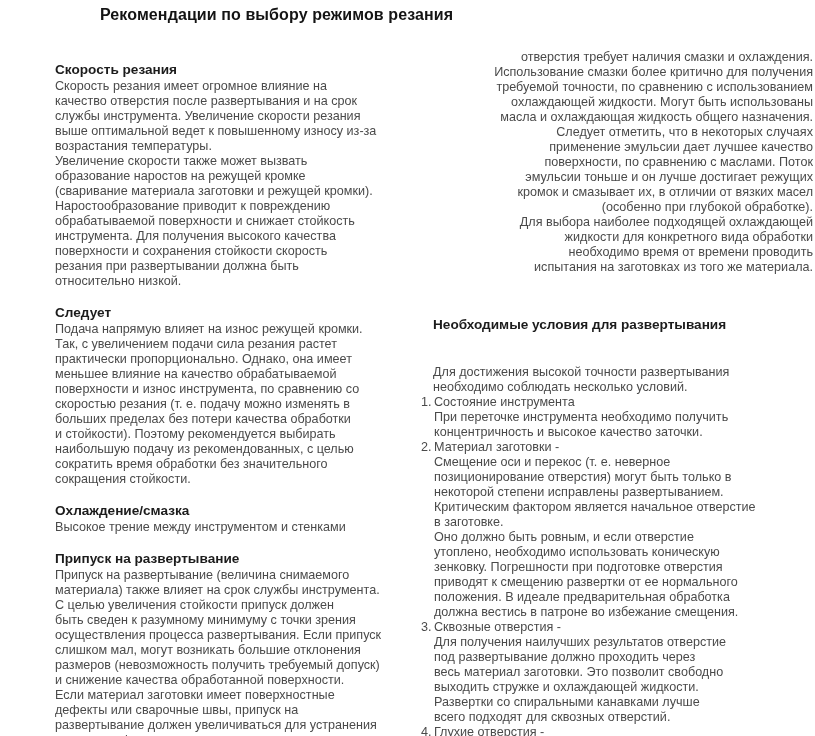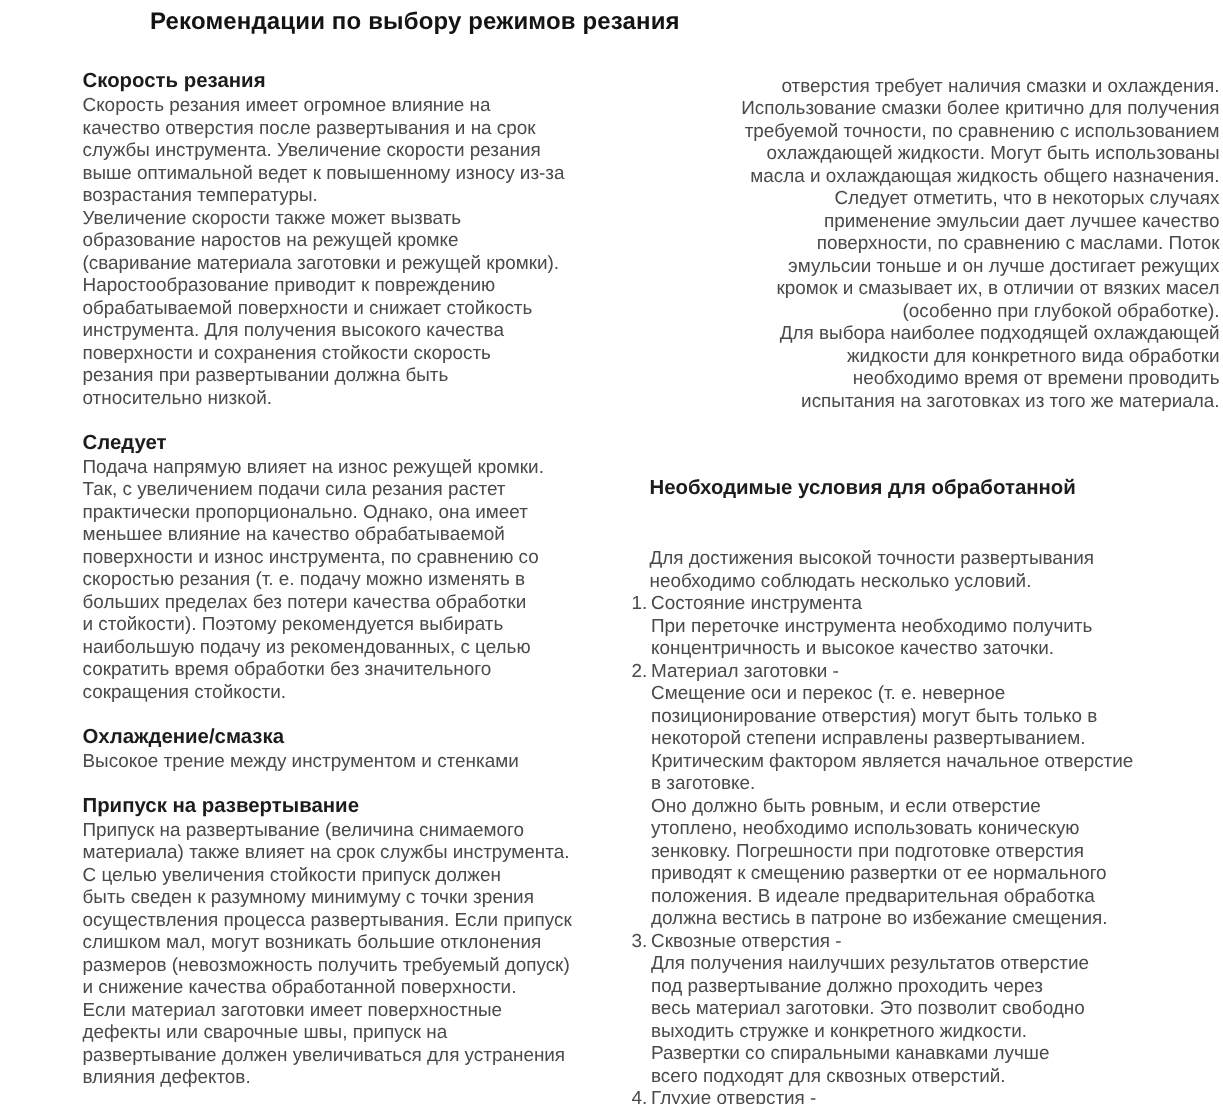--- a/index.html
+++ b/index.html
@@ -35,21 +35,21 @@
   }
   .col-right {
     left: 421px;
     top: 50px;
     width: 392px;
   }
   section.doc-section {
     margin: 0 0 14px 0;
   }
   h2.sec-heading {
-    margin: 0 0 1px 0;
+    margin: 16px 0 1px 0;
     font-size: 13.6px;
     line-height: 16px;
     font-weight: bold;
     color: #1c1c1c;
   }
   p.body-text, .li-text, .num {
     margin: 0;
     font-size: 12.6px;
     line-height: 15px;
     color: #4a4a4a;
@@ -163,21 +163,21 @@
 поверхности, по сравнению с маслами. Поток
 эмульсии тоньше и он лучше достигает режущих
 кромок и смазывает их, в отличии от вязких масел
 (особенно при глубокой обработке).
 Для выбора наиболее подходящей охлаждающей
 жидкости для конкретного вида обработки
 необходимо время от времени проводить
 испытания на заготовках из того же материала.</p>
 
     <section class="doc-section">
-      <h2 class="sec-heading">Необходимые условия для обработанной</h2>
+      <h2 class="sec-heading">Необходимые условия для развертывания</h2>
       <p class="body-text intro">Для достижения высокой точности развертывания
 необходимо соблюдать несколько условий.</p>
 
       <ol class="cond-list">
         <li class="cond-item">
           <span class="num">1.</span>
           <span class="li-text">Состояние инструмента
 При переточке инструмента необходимо получить
 концентричность и высокое качество заточки.</span>
         </li>
@@ -195,21 +195,21 @@
 приводят к смещению развертки от ее нормального
 положения. В идеале предварительная обработка
 должна вестись в патроне во избежание смещения.</span>
         </li>
         <li class="cond-item">
           <span class="num">3.</span>
           <span class="li-text">Сквозные отверстия -
 Для получения наилучших результатов отверстие
 под развертывание должно проходить через
 весь материал заготовки. Это позволит свободно
-выходить стружке и конкретного жидкости.
+выходить стружке и охлаждающей жидкости.
 Развертки со спиральными канавками лучше
 всего подходят для сквозных отверстий.</span>
         </li>
         <li class="cond-item">
           <span class="num">4.</span>
           <span class="li-text">Глухие отверстия -
 Используйте развертки с прямой
 канавкой для глухих отверстий.</span>
         </li>
       </ol>

